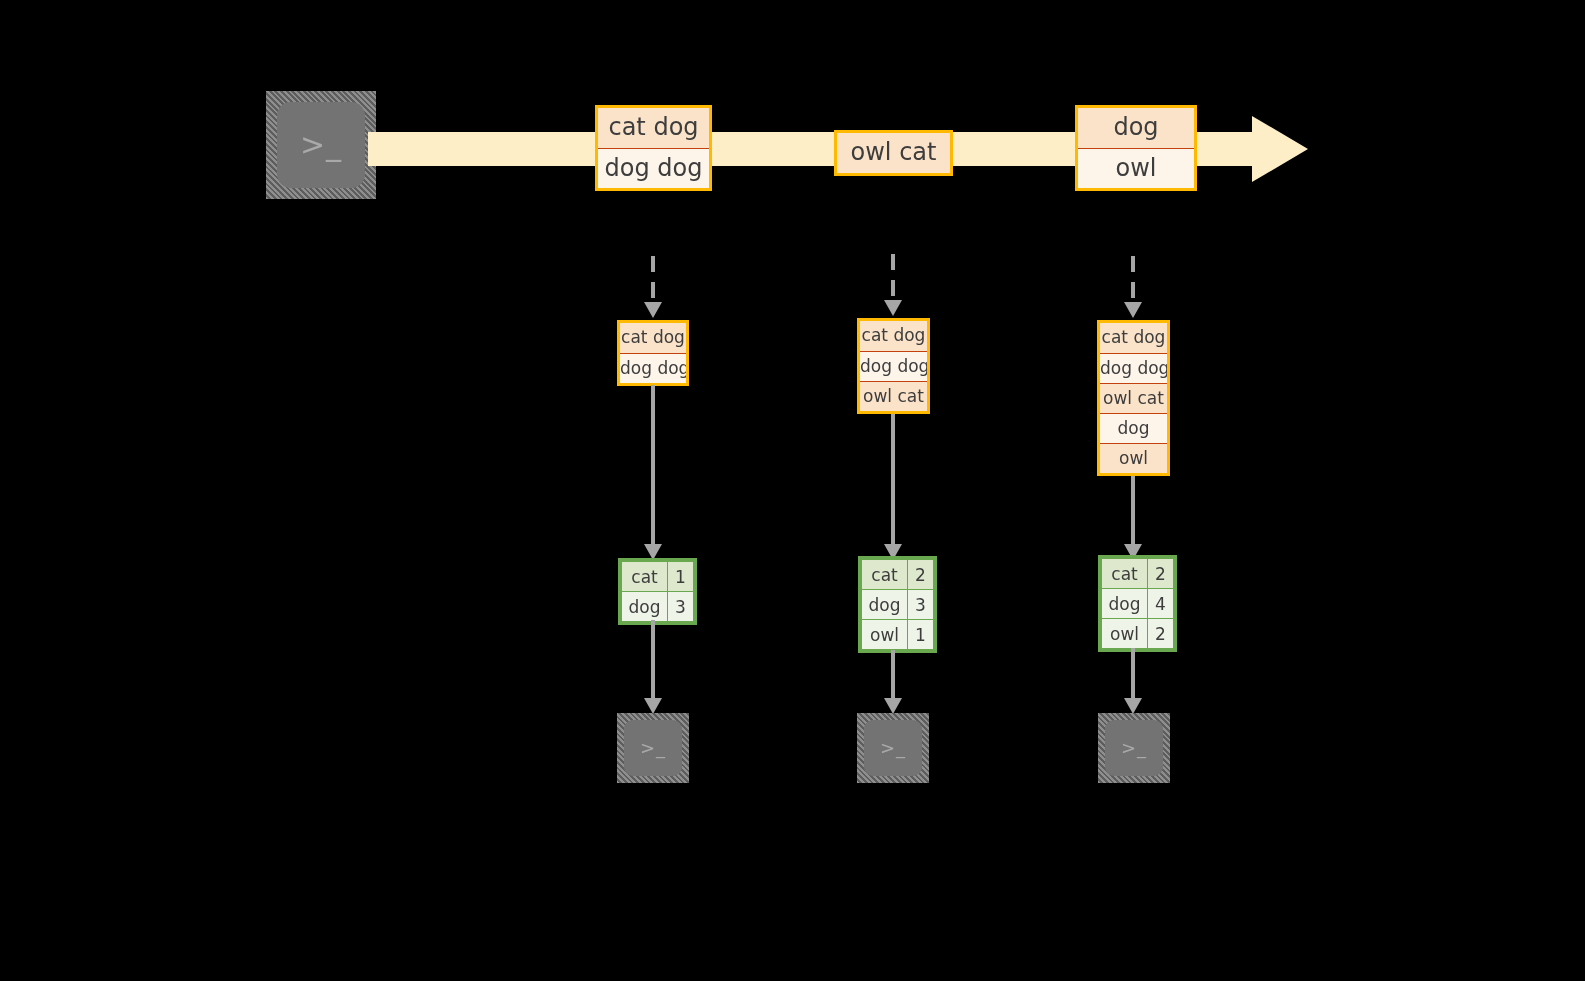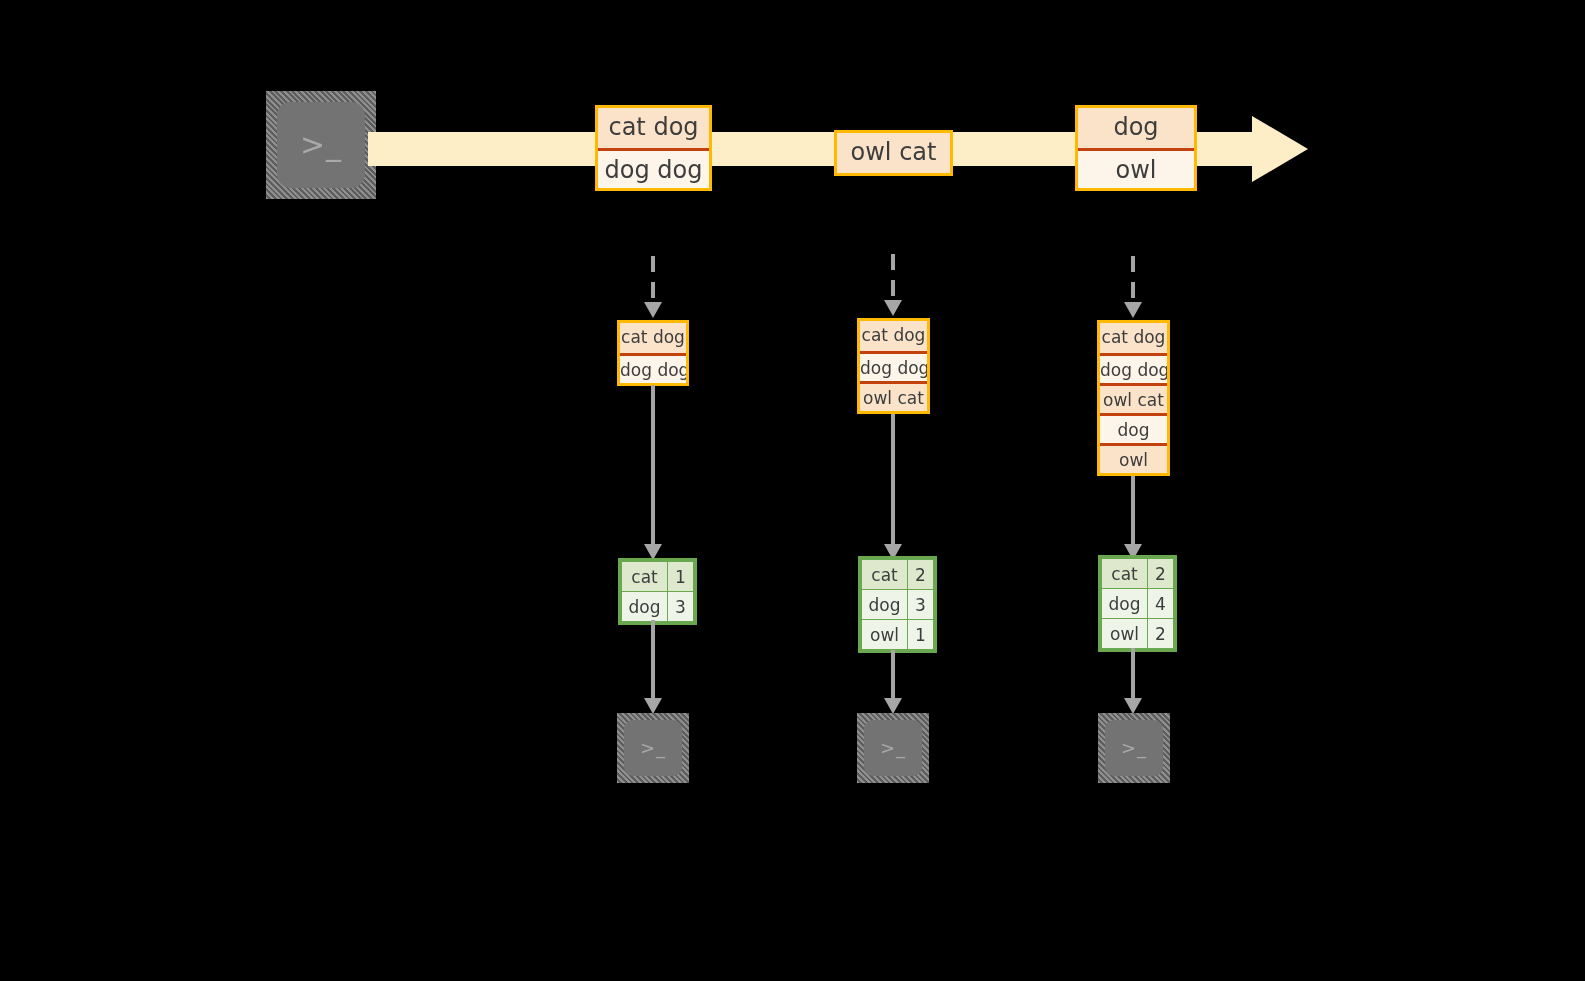--- a/index.html
+++ b/index.html
@@ -88,21 +88,21 @@
   }
   .ocell {
     box-sizing: border-box;
     text-align: center;
     color: #3d3d3d;
     white-space: nowrap;
     overflow: hidden;
   }
   .ocell.shade { background: #fbe3c9; }
   .ocell.plain { background: #fdf4ea; }
-  .ocell + .ocell { border-top: 3px solid #c2410c; }
+  .ocell + .ocell { border-top: 1px solid #c2410c; }
 
   
   .obox.big .ocell { font-size: 24px; height: 40px; line-height: 38px; }
   .obox.big-1 { left: 595px; top: 105px; width: 117px; }
   .obox.big-2 { left: 834px; top: 130px; width: 119px; }
   .obox.big-3 { left: 1075px; top: 105px; width: 122px; }
 
   
   .obox.stack { }
   .obox.stack .ocell { font-size: 17px; height: 30px; line-height: 28px; }

